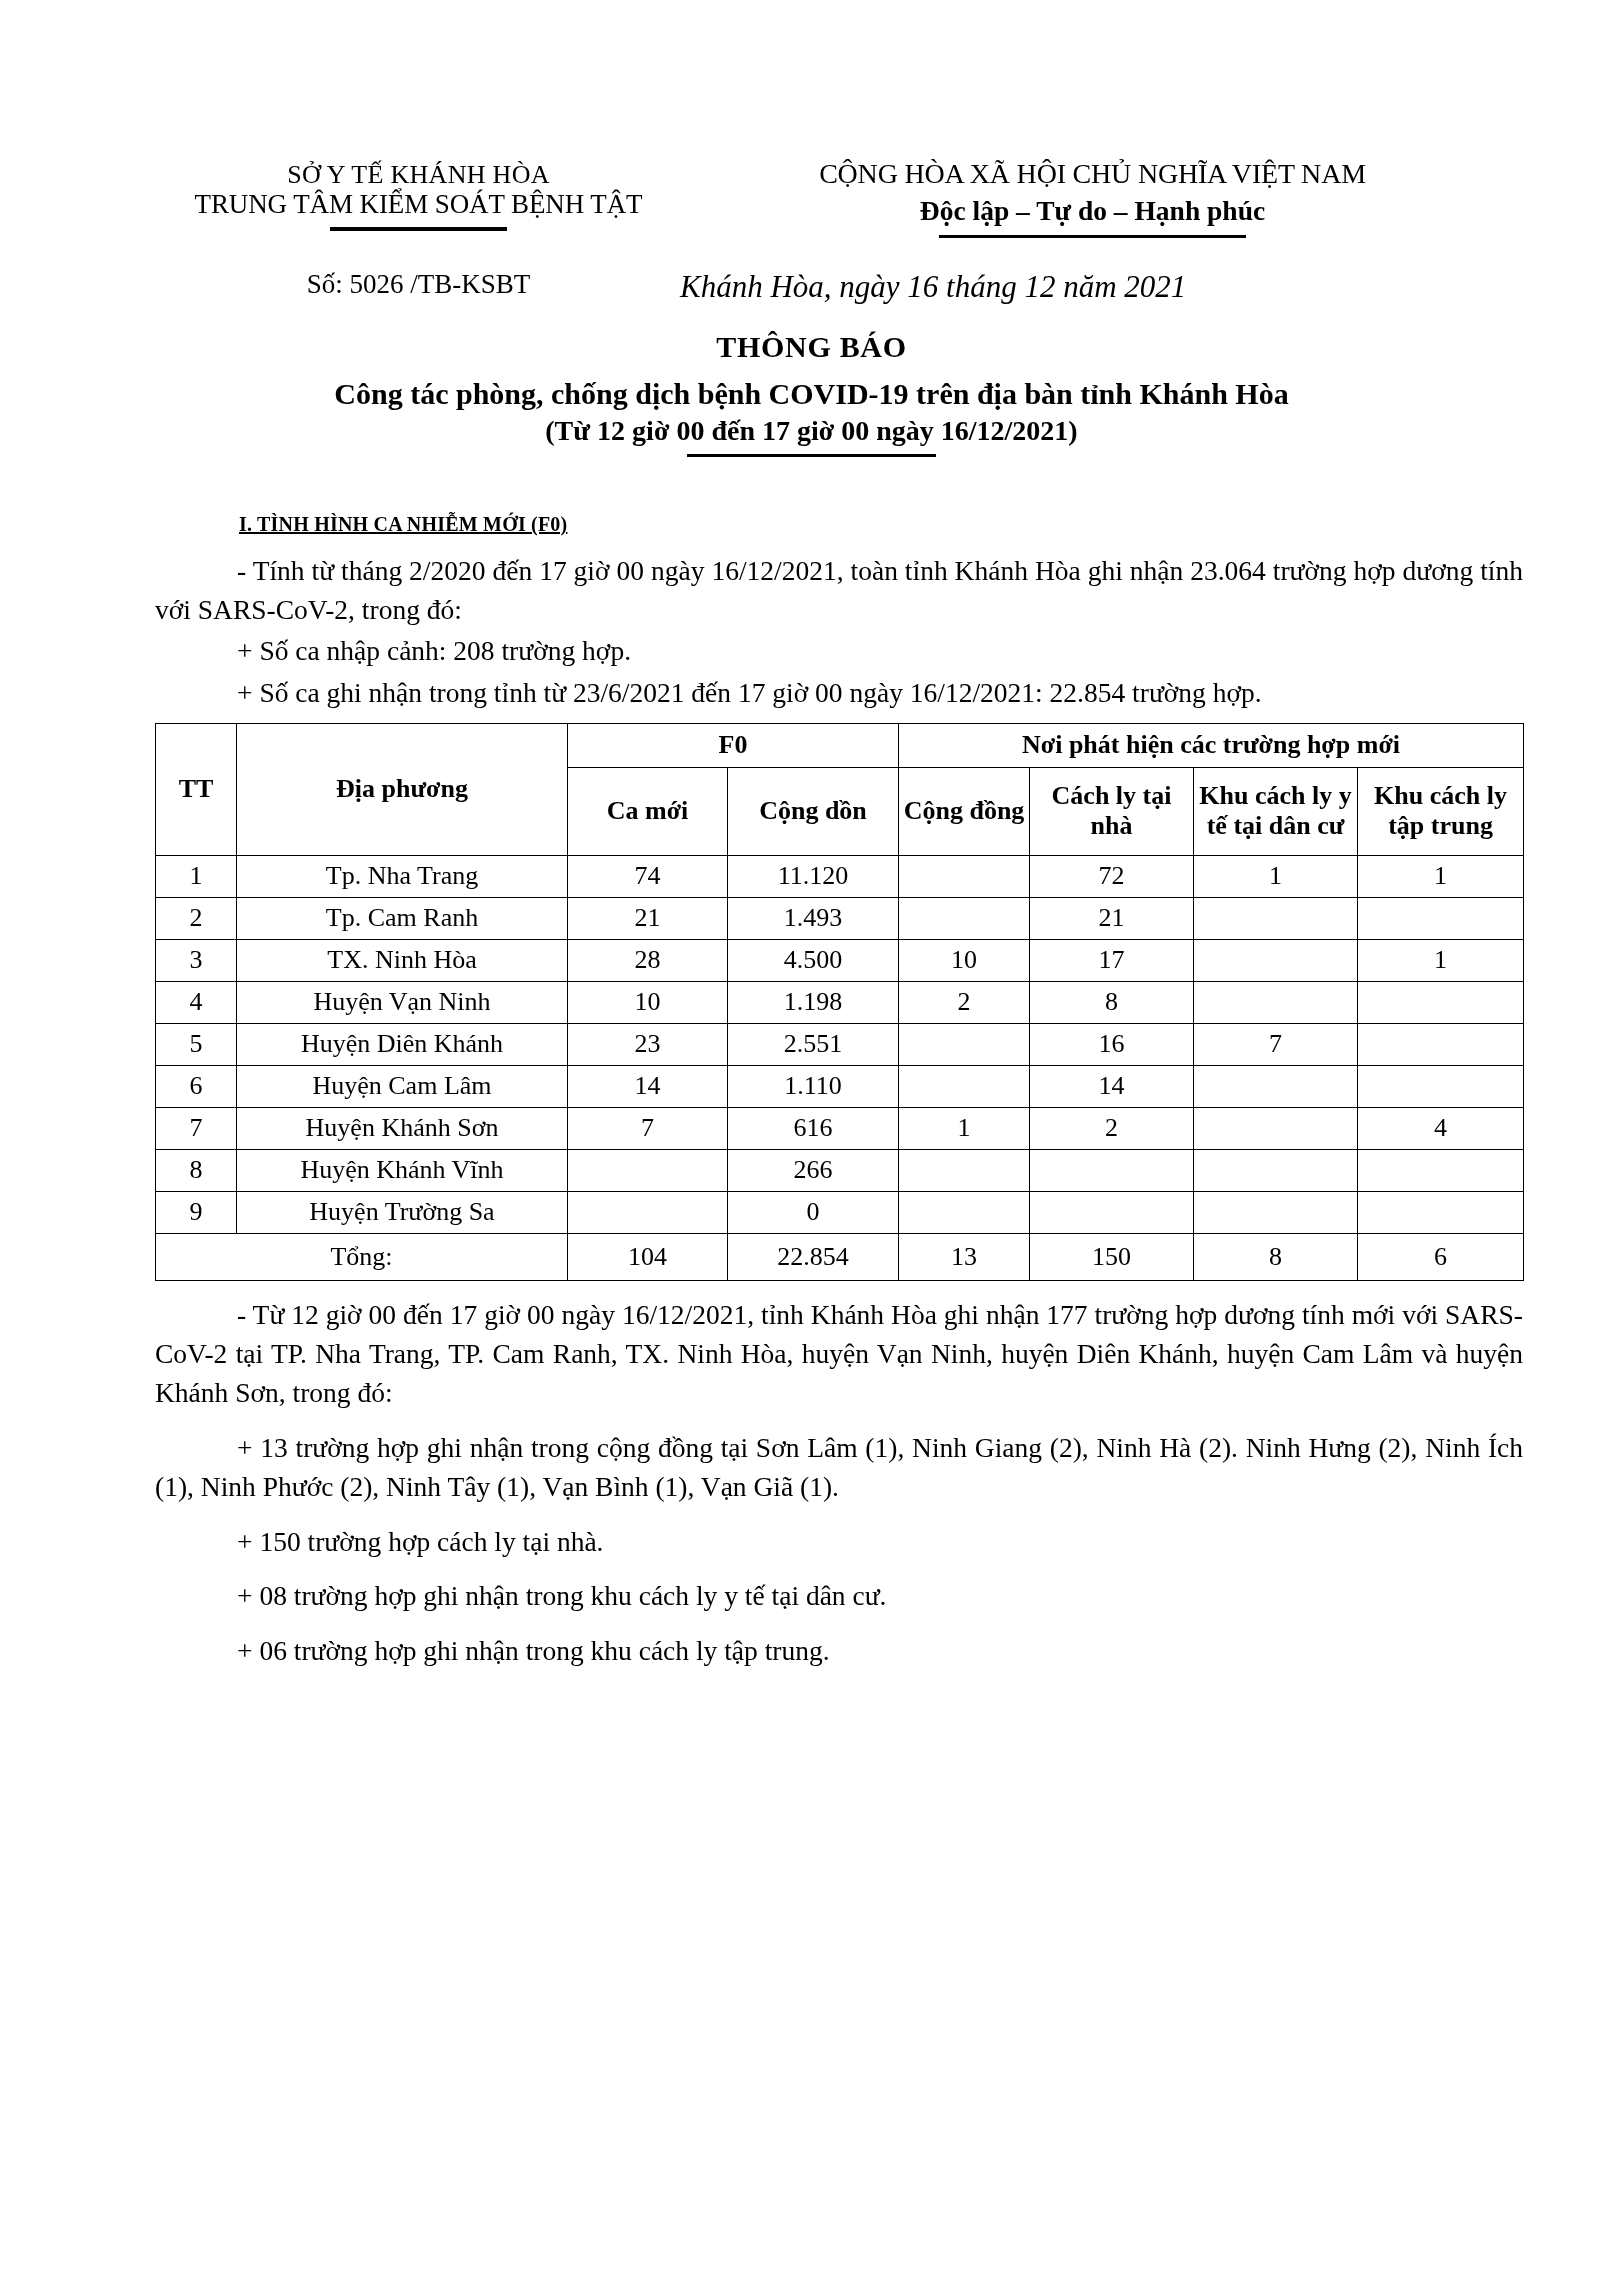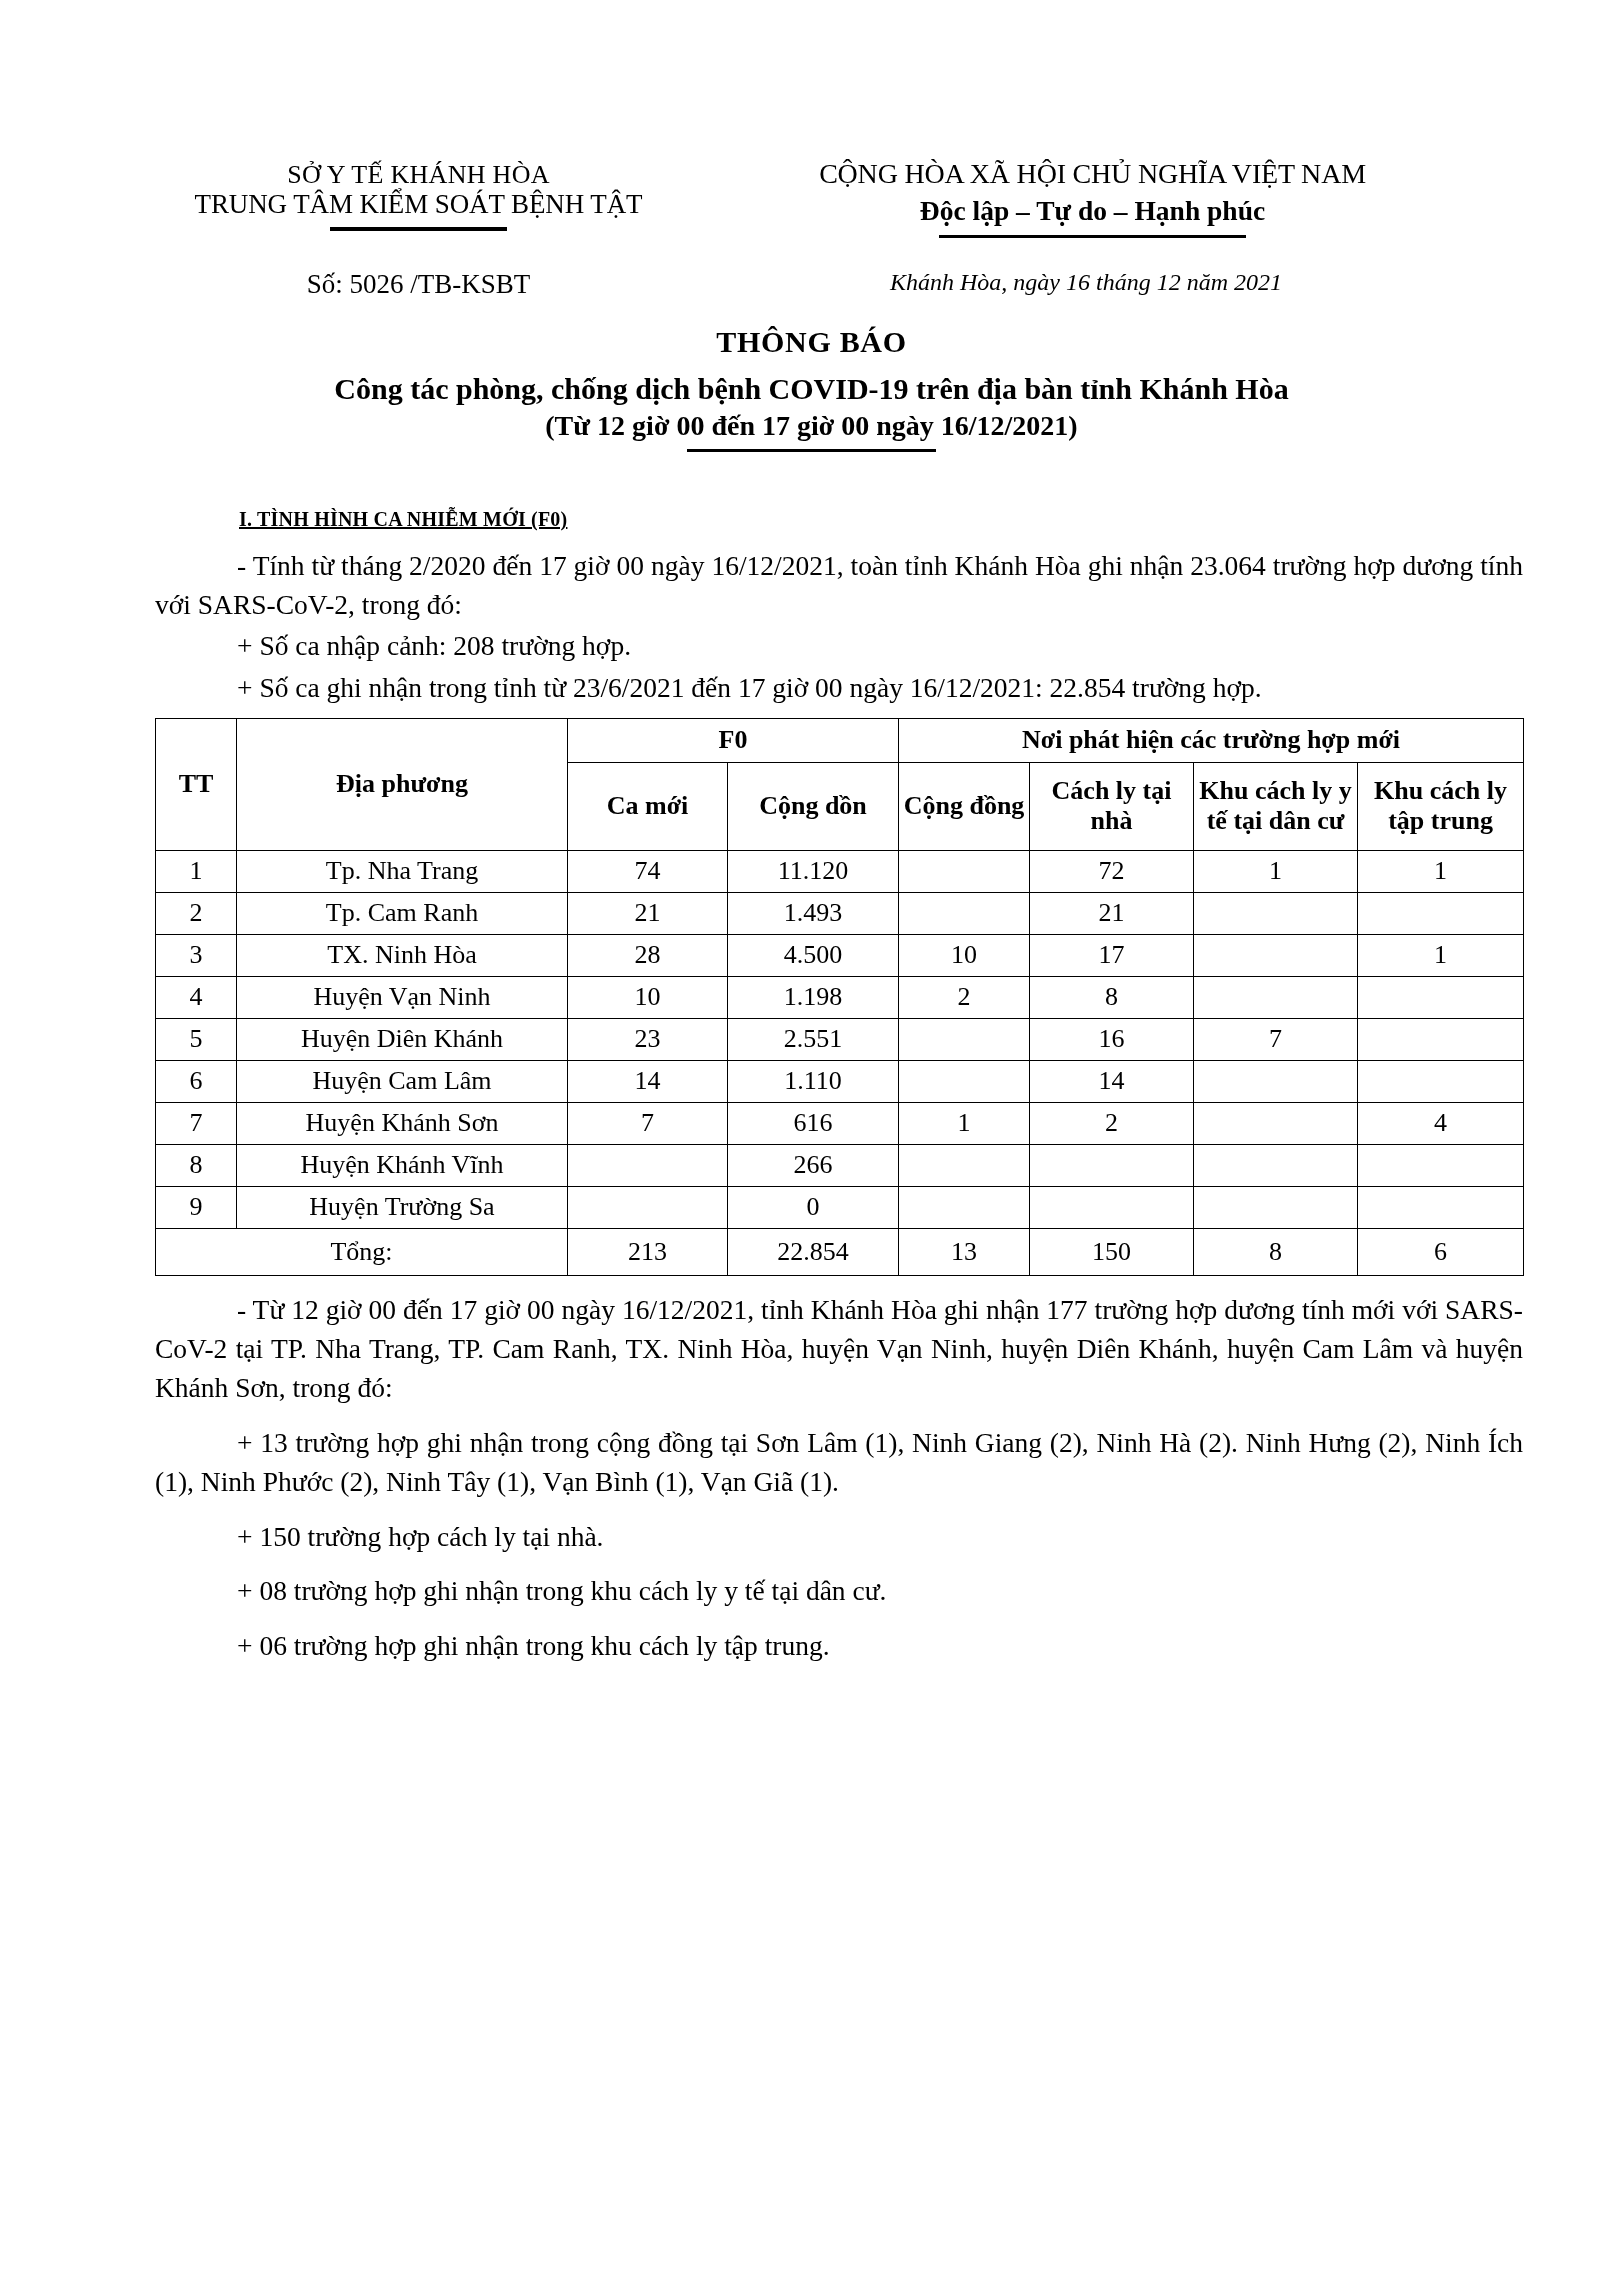--- a/index.html
+++ b/index.html
@@ -88,22 +88,21 @@
     margin-top: 31px;
   }
   .sub-left {
     width: 523px;
     text-align: center;
     font-size: 27px;
     white-space: nowrap;
   }
   .sub-right {
     flex: 1;
-    text-align: center;
-    font-size: 24px;
+    font-size: 31px;
     font-style: italic;
     white-space: nowrap;
   }
 
   
   .title-block {
     text-align: center;
     margin-top: 23px;
   }
   .title-main {
@@ -365,21 +364,21 @@
             <td class="c-num">0</td>
             <td class="c-num"></td>
             <td class="c-num"></td>
             <td class="c-num"></td>
             <td class="c-num"></td>
           </tr>
         </tbody>
       <tfoot>
         <tr>
           <td colspan="2" class="c-total-label">Tổng:</td>
-          <td class="c-total-num">213</td>
+          <td class="c-total-num">104</td>
           <td class="c-total-num">22.854</td>
           <td class="c-total-num">13</td>
           <td class="c-total-num">150</td>
           <td class="c-total-num">8</td>
           <td class="c-total-num">6</td>
         </tr>
       </tfoot>
     </table>
 
     <div class="after-table">

